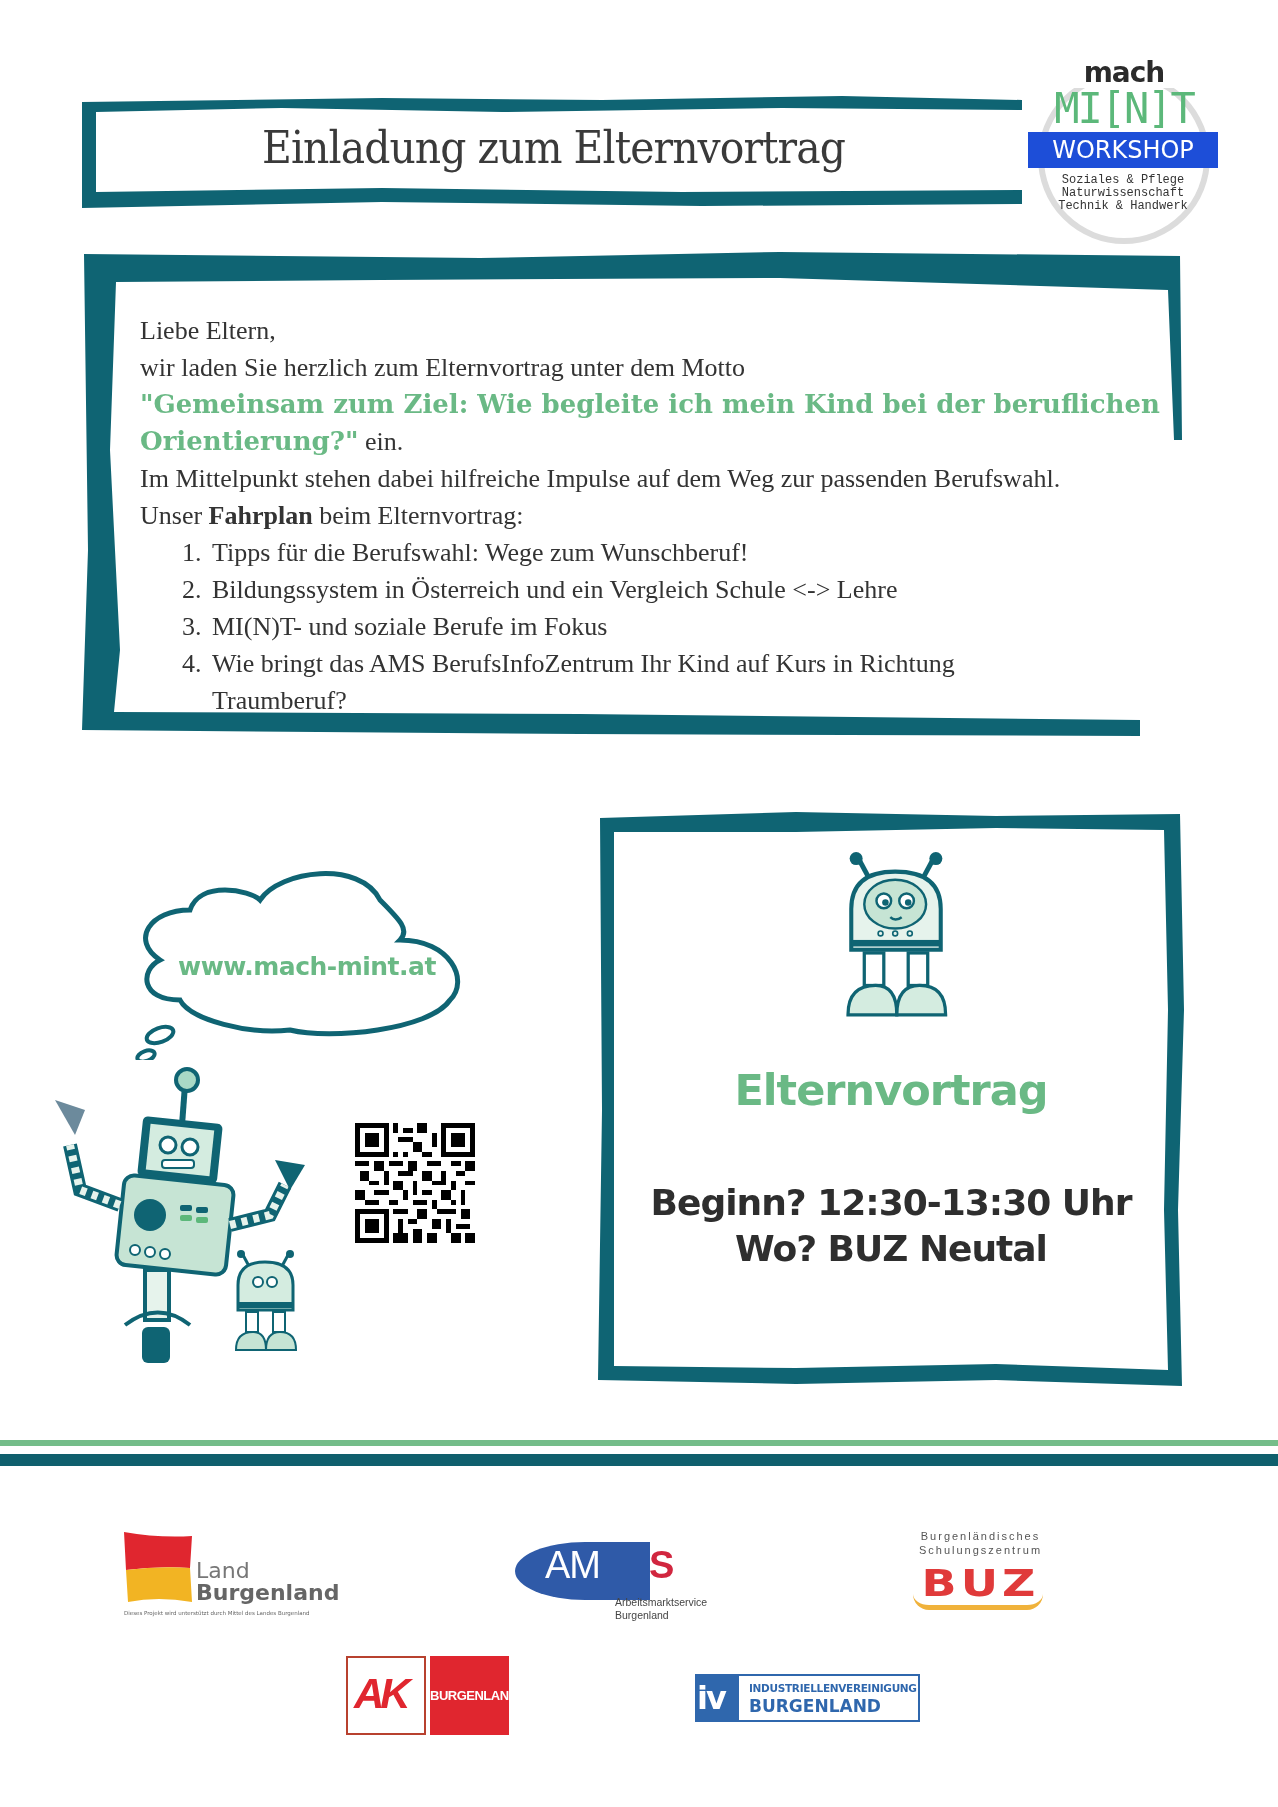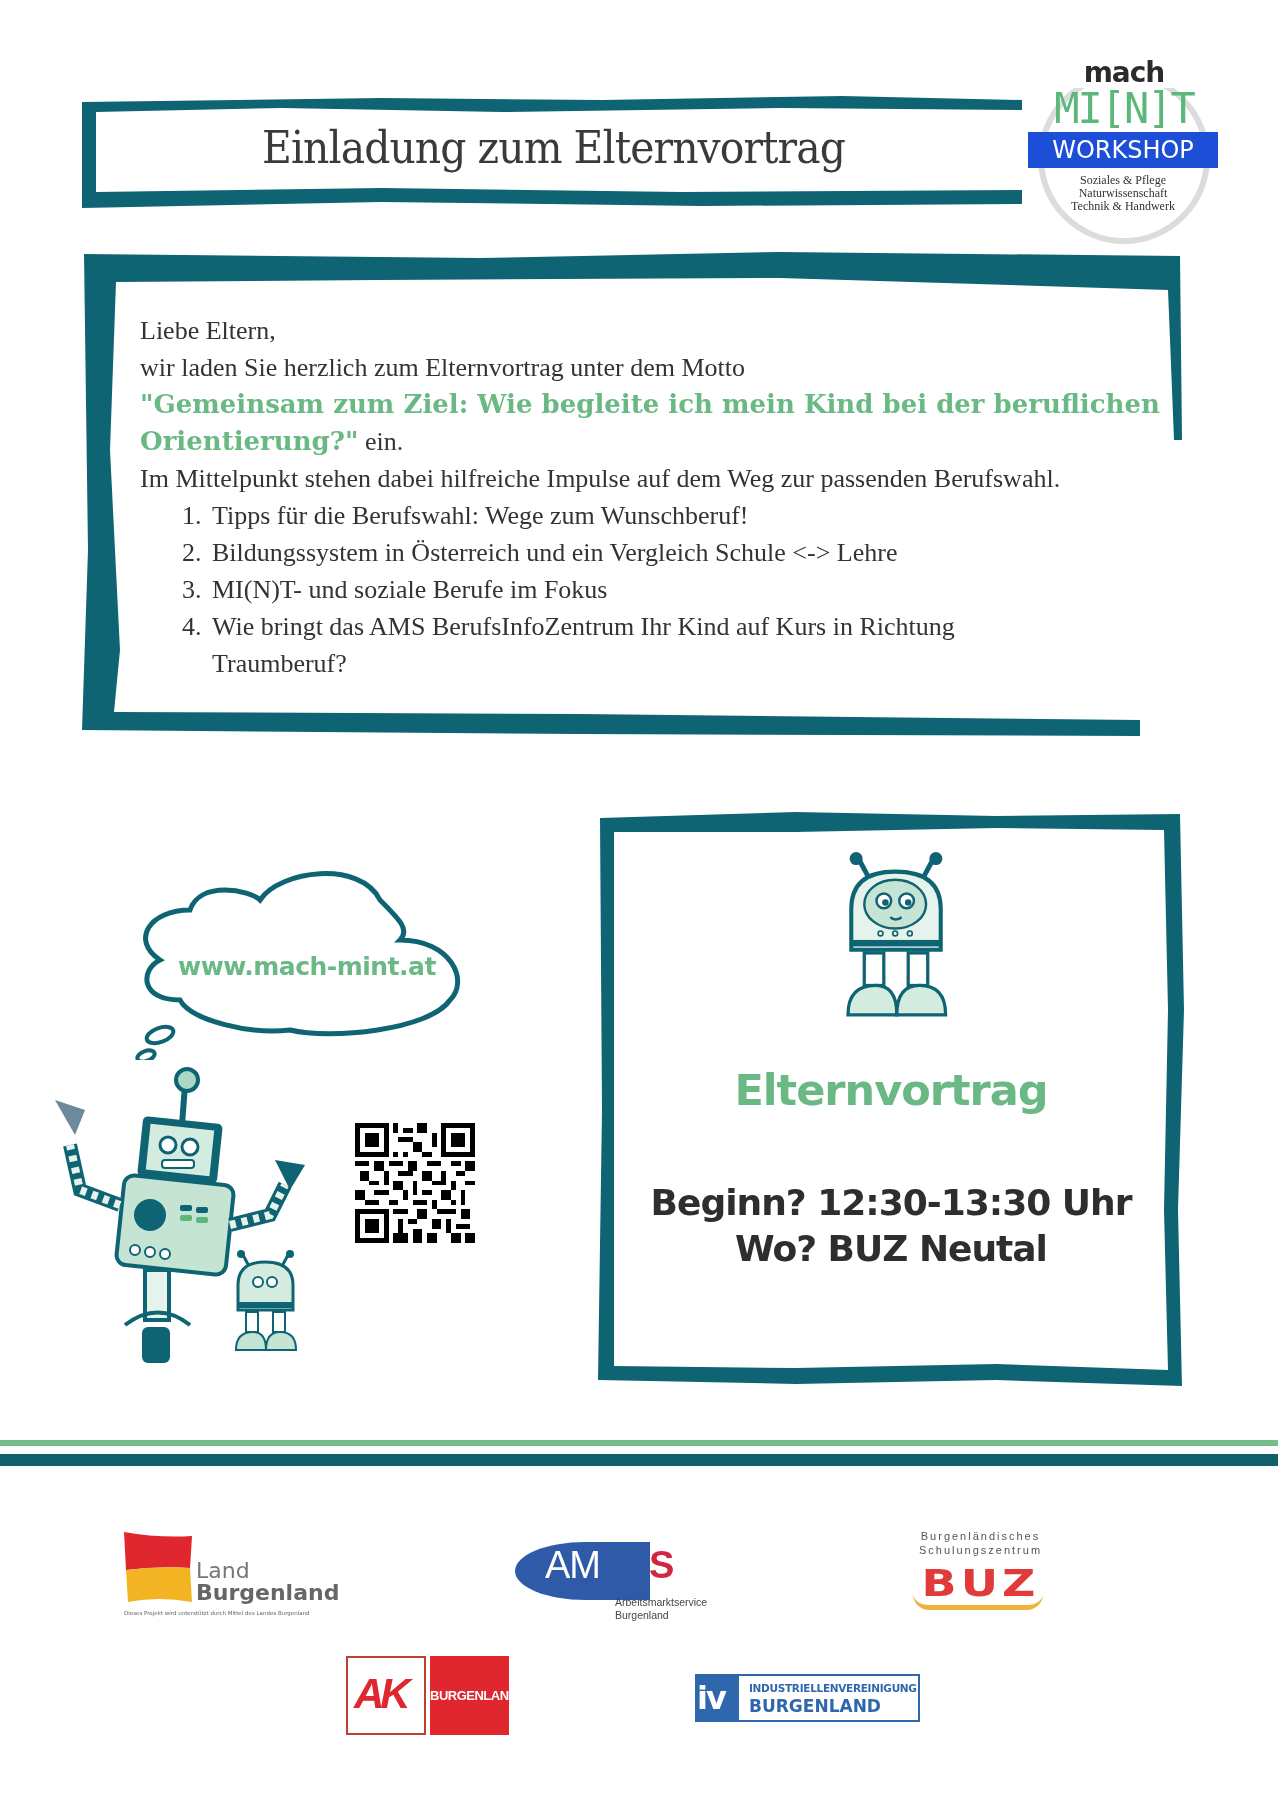--- a/index.html
+++ b/index.html
@@ -33,21 +33,21 @@
     font-family: "DejaVu Sans Mono", monospace; font-size: 42px; color: #5cb87a; line-height: 46px;
     letter-spacing: -2px;
   }
   .mint-logo .workshop {
     position: absolute; left: 0px; top: 74px; width: 190px; height: 36px;
     background: #1d4ed8; color: #ffffff; text-align: center;
     font-family: "DejaVu Sans", sans-serif; font-size: 24px; line-height: 36px; letter-spacing: 0px;
   }
   .mint-logo .sub {
     position: absolute; left: 0; top: 116px; width: 190px; text-align: center;
-    font-family: Liberation Serif, serif; font-size: 12px; line-height: 13px; color: #333;
+    font-family: Liberation Mono, monospace; font-size: 12px; line-height: 13px; color: #333;
   }
 
   
   .intro-frame { left: 80px; top: 250px; width: 1110px; height: 490px; }
   .intro-frame svg { position: absolute; left: 0; top: 0; }
   .intro-text {
     position: absolute; left: 60px; top: 22px; width: 1050px;
     font-family: "Liberation Serif", serif; font-size: 26px; line-height: 37px; color: #333; margin-top: 40px;
   }
   .intro-text .motto { color: #6ab985; font-weight: bold; font-family: "DejaVu Serif", serif; font-size: 26px; letter-spacing: 0px; }
@@ -138,20 +138,21 @@
 
 <div class="abs intro-frame">
   <svg width="1110" height="490" viewBox="0 0 1110 490">
     <path d="M4,4 L400,8 L700,2 L1100,6 L1102,190 L1094,190 L1088,40 L700,28 L300,30 L36,32 L30,200 L40,400 L34,462 L500,464 L1060,470 L1060,486 L500,484 L2,480 L8,300 Z" fill="#0f6473"></path>
   </svg>
   <div class="intro-text">
     <div>Liebe Eltern,</div>
     <div>wir laden Sie herzlich zum Elternvortrag unter dem Motto</div>
     <div><span class="motto">"Gemeinsam zum Ziel: Wie begleite ich mein Kind bei der beruflichen Orientierung?"</span><span> ein.</span></div>
     <div style="width:930px">Im Mittelpunkt stehen dabei hilfreiche Impulse auf dem Weg zur passenden Berufswahl.</div>
+    <div><span>Unser </span><b>Fahrplan</b><span> beim Elternvortrag:</span></div>
     <ol>
       <li>Tipps für die Berufswahl: Wege zum Wunschberuf!</li>
       <li>Bildungssystem in Österreich und ein Vergleich Schule &lt;-&gt; Lehre</li>
       <li>MI(N)T- und soziale Berufe im Fokus</li>
       <li style="width:820px">Wie bringt das AMS BerufsInfoZentrum Ihr Kind auf Kurs in Richtung Traumberuf?</li>
     </ol>
   </div>
 </div>
 
 <div class="abs cloud">

